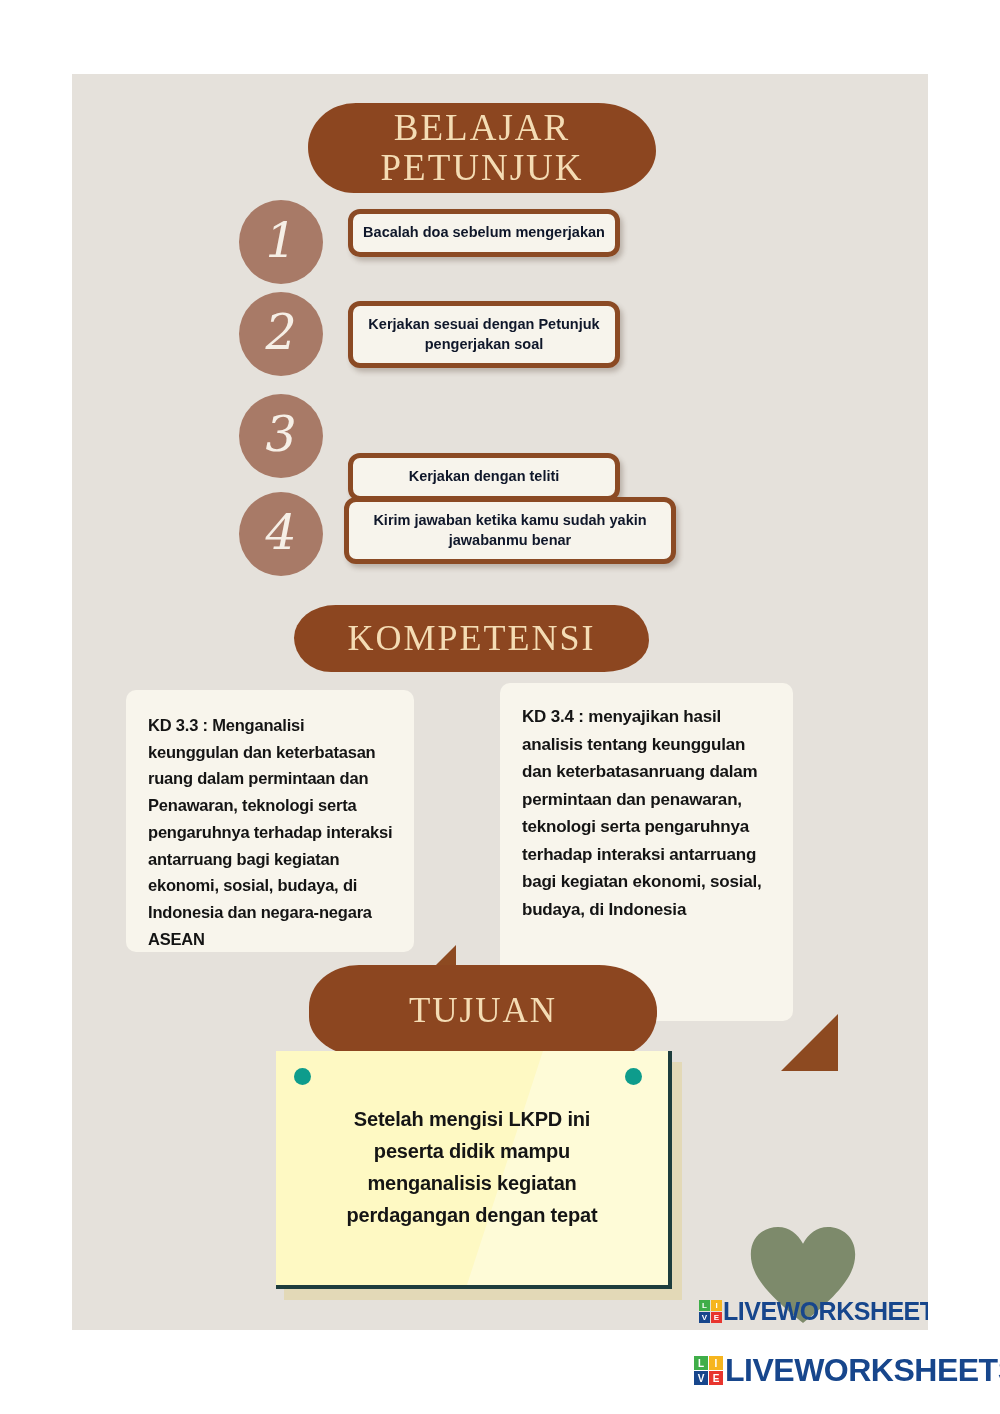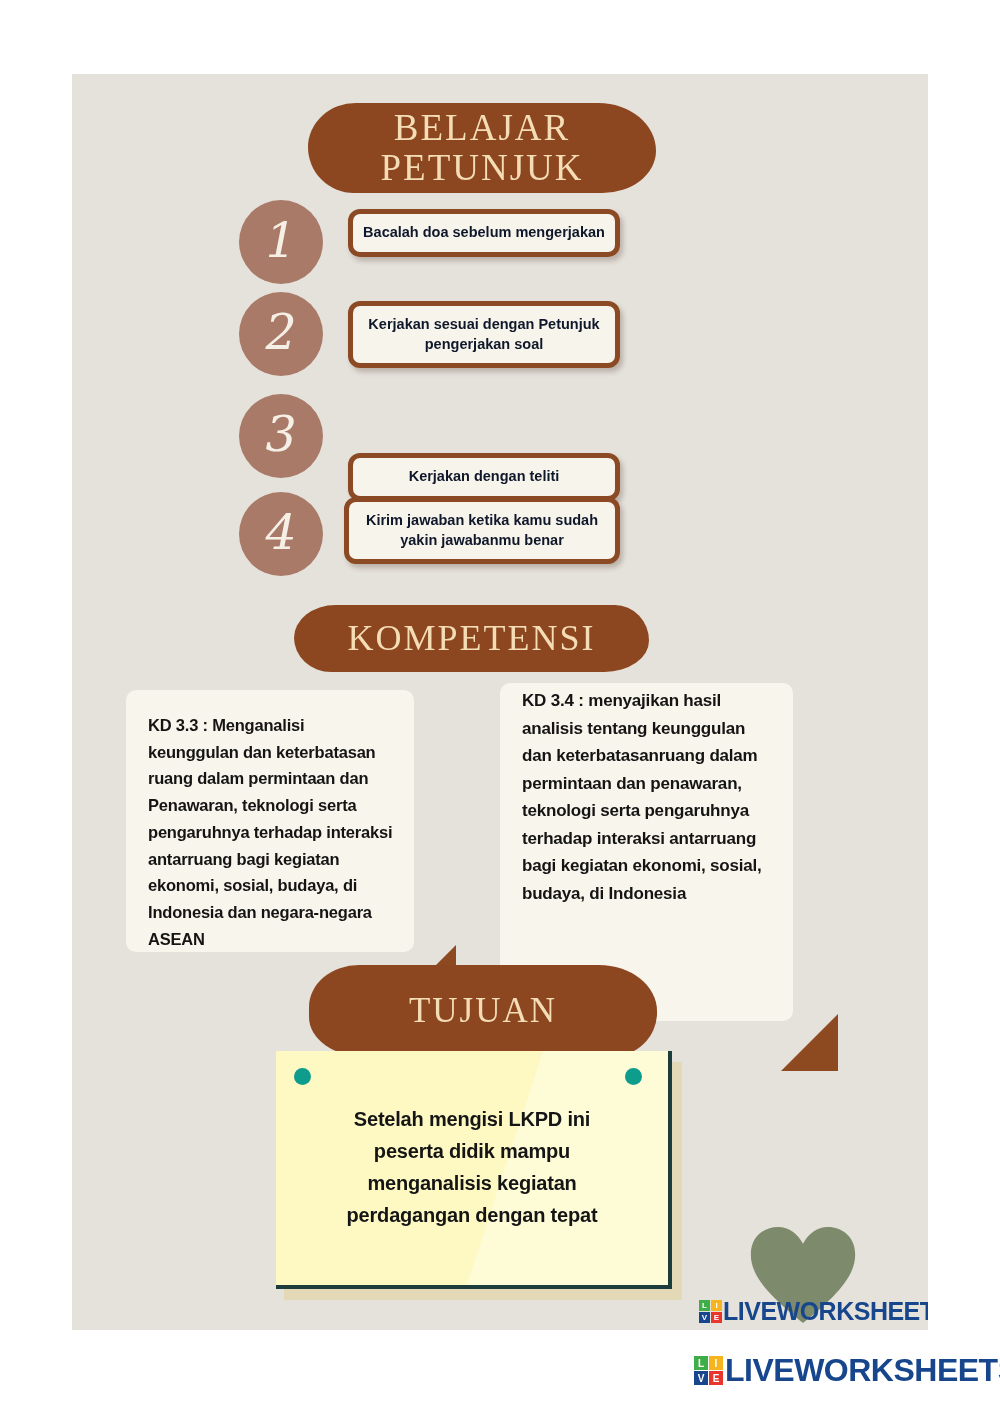--- a/index.html
+++ b/index.html
@@ -111,21 +111,21 @@
     font-size: 14.5px;
     font-weight: bold;
     color: #0f172a;
     line-height: 1.35;
   }
   .step1 { top: 126px; }
   .step2 { top: 218px; }
   .step3 { top: 320px; }
   .step4 { top: 418px; }
   .step3 .step-box { top: 17px; margin-top: 42px; }
-  .step4 .step-box { top: 5px; width: 276px; left: 272px; }
+  .step4 .step-box { top: 5px; width: 332px; left: 272px; }
 
   
   .kd-card {
     position: absolute;
     background: #f8f5ec;
     border-radius: 10px;
     box-sizing: border-box;
     font-size: 16.5px;
     font-weight: bold;
     color: #141414;
@@ -137,21 +137,21 @@
     top: 616px;
     width: 288px;
     height: 262px;
     padding: 22px 20px 20px 22px;
   }
   .kd34 {
     left: 428px;
     top: 609px;
     width: 293px;
     height: 338px;
-    padding: 4px 20px 20px 22px;
+    padding: 20px 20px 20px 22px;
     font-size: 17px;
   }
   .fold {
     position: absolute;
     width: 0;
     height: 0;
     border-style: solid;
   }
   .kd33 .fold {
     right: -42px;

